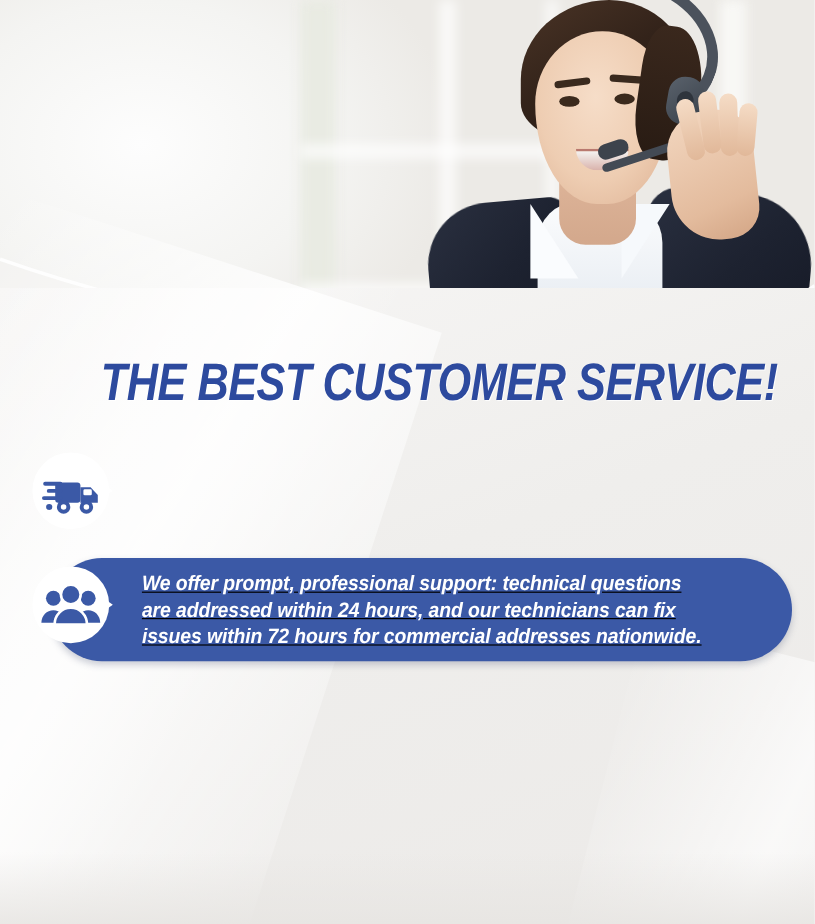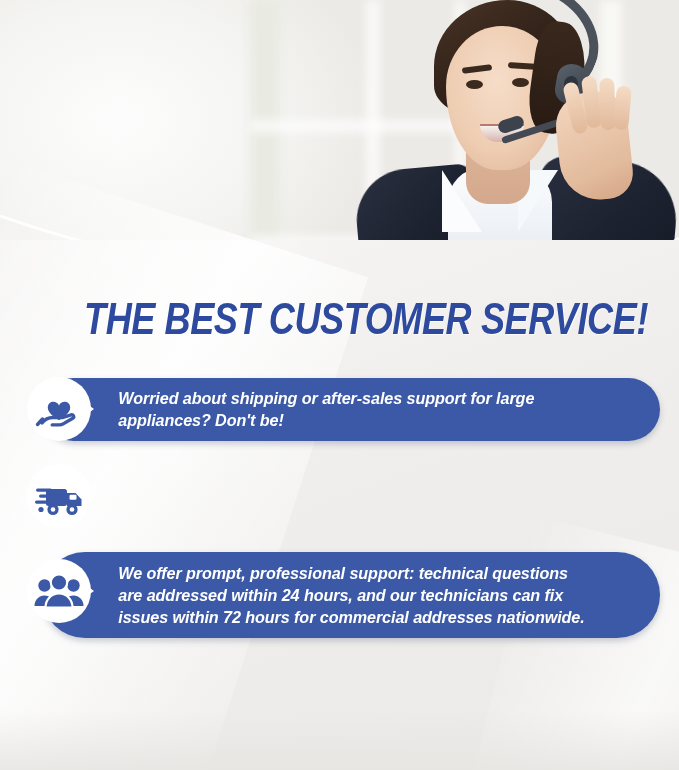--- a/index.html
+++ b/index.html
@@ -263,21 +263,21 @@
     left: 42px;
     top: 6px;
     right: 19px;
     min-height: 62px;
     background: #3b59a6;
     border-radius: 36px;
     box-shadow: 0 3px 6px rgba(70,80,110,0.28);
     display: flex;
     align-items: center;
   }
-  .row.tall .pill { min-height: 86px; border-radius: 44px; }
+  .row.tall .pill { min-height: 86px; border-radius: 44px; text-decoration: underline; }
 
   .pill-text {
     margin: 0;
     padding: 9px 34px 9px 82px;
     color: #ffffff;
     font-size: 17.4px;
     line-height: 1.28;
     font-style: italic;
     font-weight: 700;
     transform: scaleX(0.93);
@@ -360,34 +360,20 @@
     <div class="panel-sheen2"></div>
   </div>
   <div class="bottom-fade"></div>
 
   <div class="content">
 
     <div class="headline">THE BEST CUSTOMER SERVICE!</div>
 
     <div class="rows">
 
-      <div class="row">
-        <div class="pill">
-          <p class="pill-text">Worried about shipping or after-sales support for large appliances? Don't be!</p>
-        </div>
-        <div class="badge">
-          <svg width="74" height="74" viewBox="0 0 74 74">
-            <path d="M58 27 L72 37 L58 47 Z" fill="#ffffff"></path>
-            <circle cx="37" cy="37" r="32" fill="#ffffff"></circle>
-            <path d="M37 33.5 c-2.2-5.4-11.2-5-11.2 2.2 0 5 6.2 9.3 11.2 12.6 5-3.3 11.2-7.6 11.2-12.6 0-7.2-9-7.6-11.2-2.2z" fill="#3B59A6"></path>
-            <path d="M20 51 c3-4 7-5.5 11-5.5 h10 l8-2.6 c2.2-0.8 3.8 2.2 1.8 3.4 l-9.6 5.6 c-1.3 0.8-2.6 1-4 1 h-7" fill="none" stroke="#3B59A6" stroke-width="3.4" stroke-linecap="round" stroke-linejoin="round"></path>
-            <path d="M15.5 52.5 l5-5.5" stroke="#3B59A6" stroke-width="3.4" stroke-linecap="round" fill="none"></path>
-          </svg>
-        </div>
-      </div>
 
       <div class="row">
         <div class="badge">
           <svg width="74" height="74" viewBox="0 0 74 74">
             <path d="M58 27 L72 37 L58 47 Z" fill="#ffffff"></path>
             <circle cx="37" cy="37" r="32" fill="#ffffff"></circle>
             <g fill="#3B59A6">
               <rect x="24" y="30" width="21" height="17" rx="2.5"></rect>
               <path d="M45 34 h8.5 l6 6.5 V47 H45 Z"></path>
               <rect x="47.5" y="35.8" width="7" height="5" rx="1.2" fill="#ffffff"></rect>

